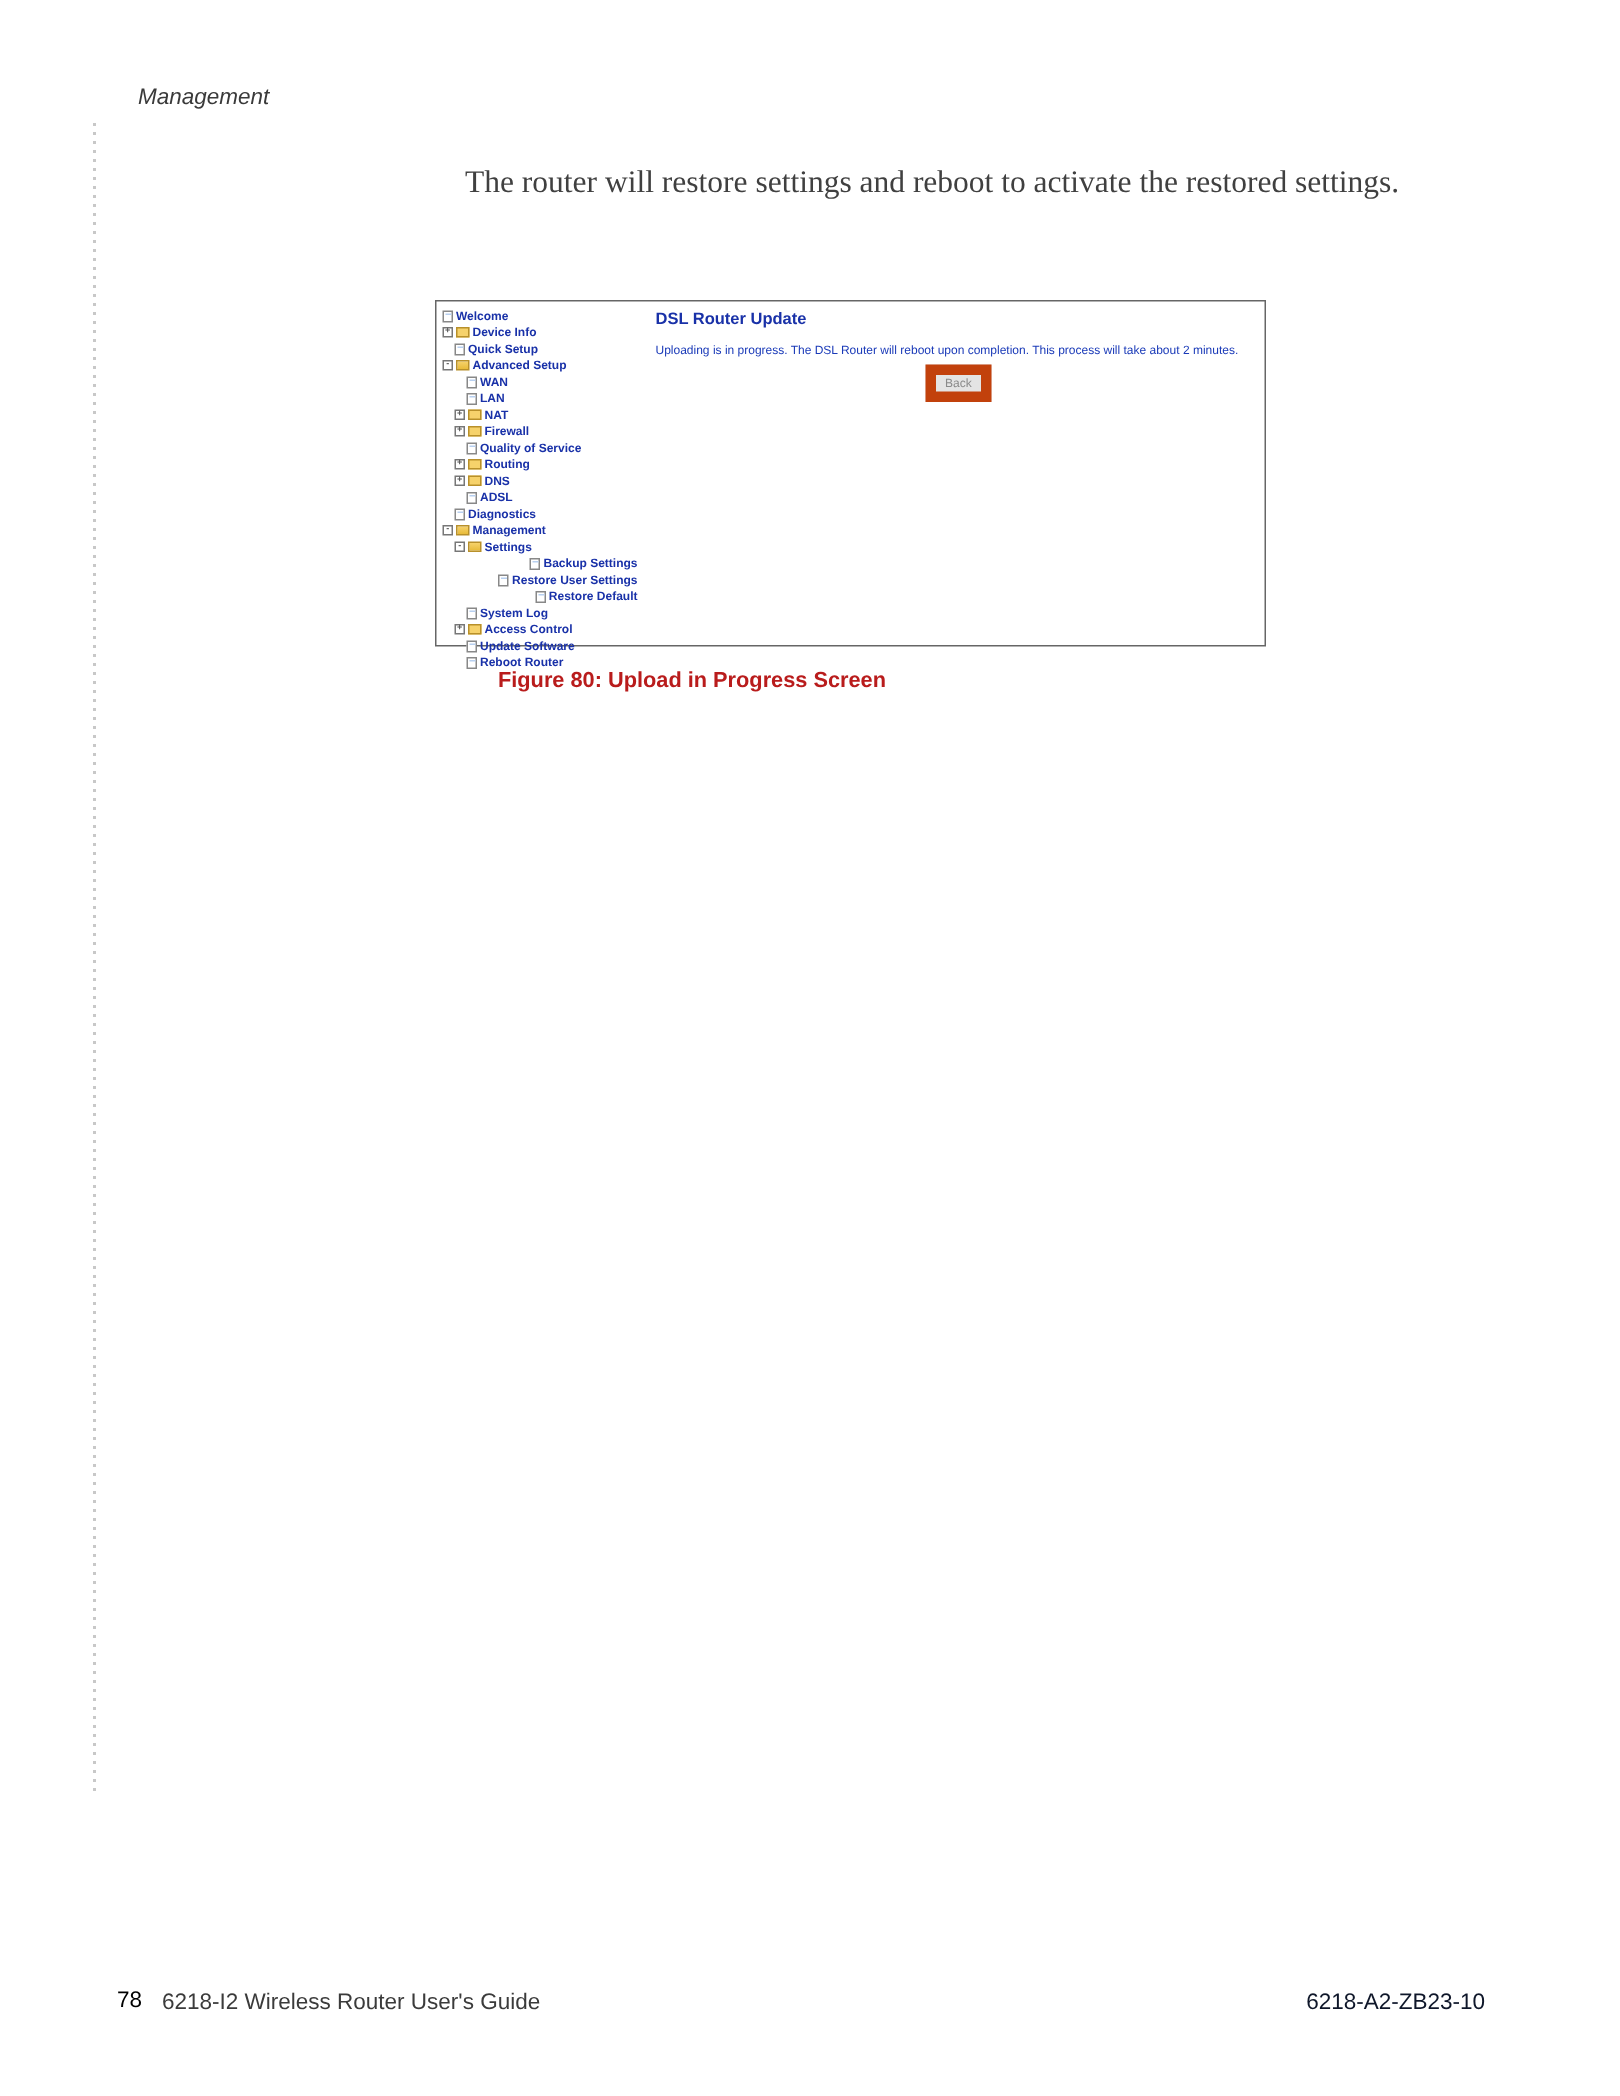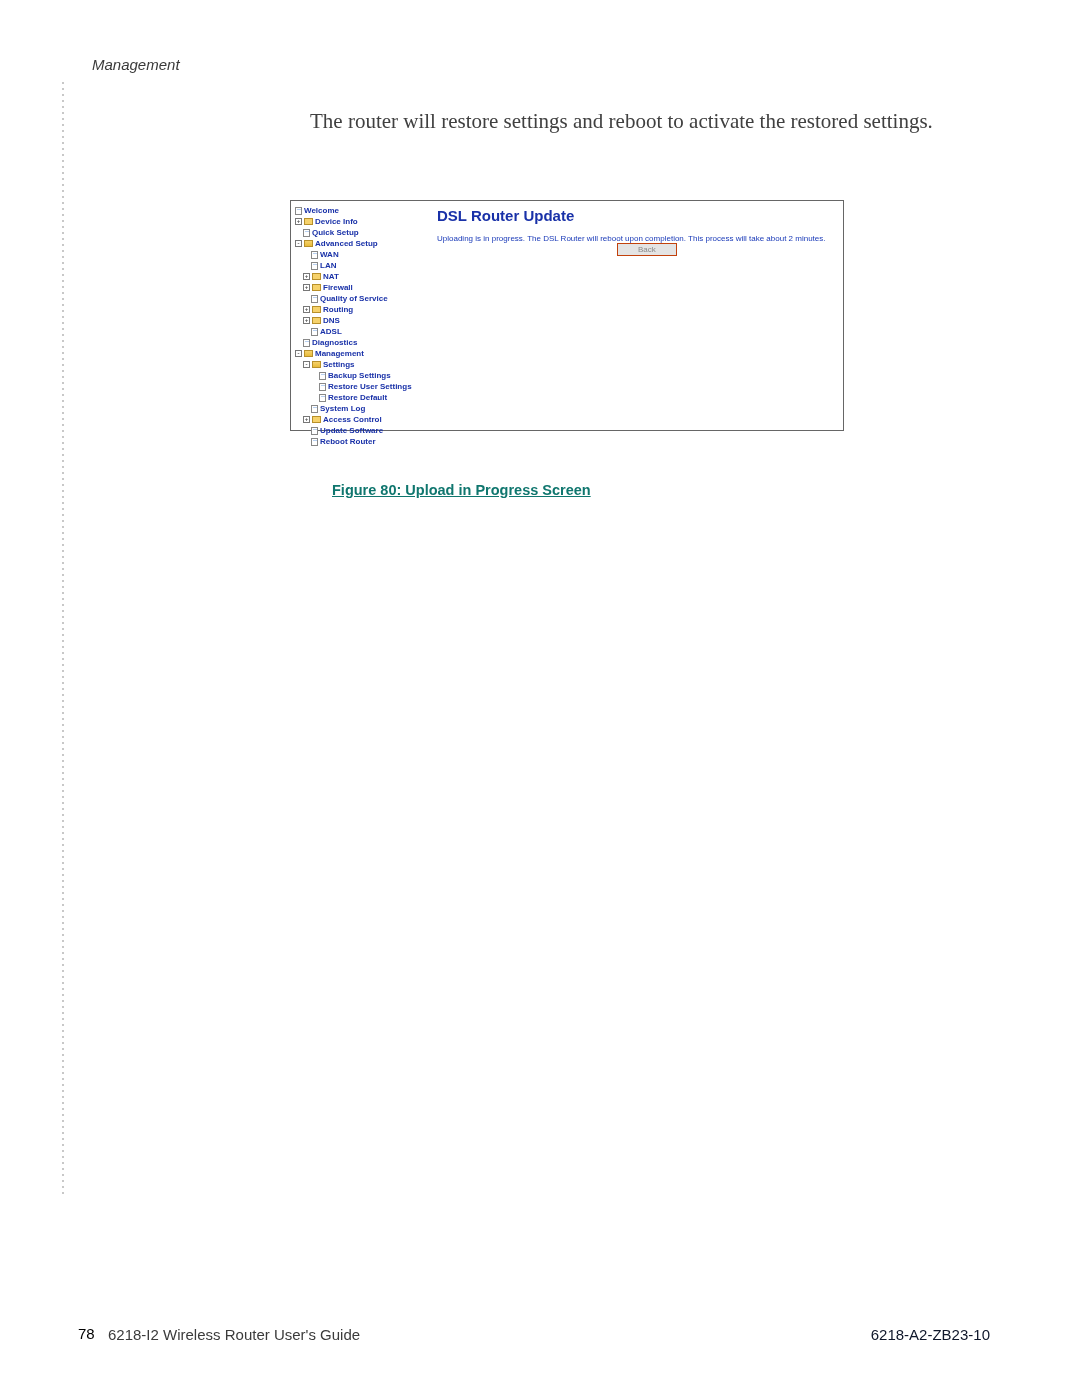--- a/index.html
+++ b/index.html
@@ -60,21 +60,21 @@
     white-space: nowrap;
     color: #1931a8;
   }
   .tree-item .icon {
     display: inline-block;
     margin-right: 2px;
   }
   .ind1 { padding-left: 0px; }
   .ind2 { padding-left: 8px; }
   .ind3 { padding-left: 16px; }
-  .ind4 { padding-left: 24px; }
+  .ind4 { padding-left: 24px; justify-content: flex-end; }
   .box-icon {
     width: 7px; height: 7px;
     border: 1px solid #777;
     background: #fff;
     font-size: 6px;
     line-height: 5px;
     text-align: center;
     color: #555;
     margin-right: 2px;
   }
@@ -106,46 +106,45 @@
   }
   .content-pane {
     flex: 1;
     padding: 6px 10px;
     font-size: 8px;
     position: relative;
   }
   .content-title {
     font-weight: bold;
     color: #1931a8;
-    font-size: 15px;
+    font-size: 11px;
     margin-bottom: 10px;
   }
   .content-text {
     color: #1a3ab8;
     font-size: 8px;
   }
   .back-button {
     position: absolute;
     top: 42px;
     left: 190px;
     font-size: 8px;
-    padding: 1px 20px;
-    border: 1px solid #c2410c;
+    padding: 1px 6px;
+    border: 7px solid #c2410c;
     background: #e4e4e4;
     color: #8a8a8a;
     font-family: Arial, sans-serif;
   }
   .figure-caption {
     position: absolute;
-    top: 482px;
+    top: 446px;
     left: 332px;
     font-weight: bold;
     font-size: 14.5px;
-    color: #0f766e;
-    text-decoration: underline;
+    color: #b91c1c;
   }
   .footer-left-num {
     position: absolute;
     bottom: 55px;
     left: 78px;
     font-size: 15px;
   }
   .footer-left-text {
     position: absolute;
     bottom: 54px;

